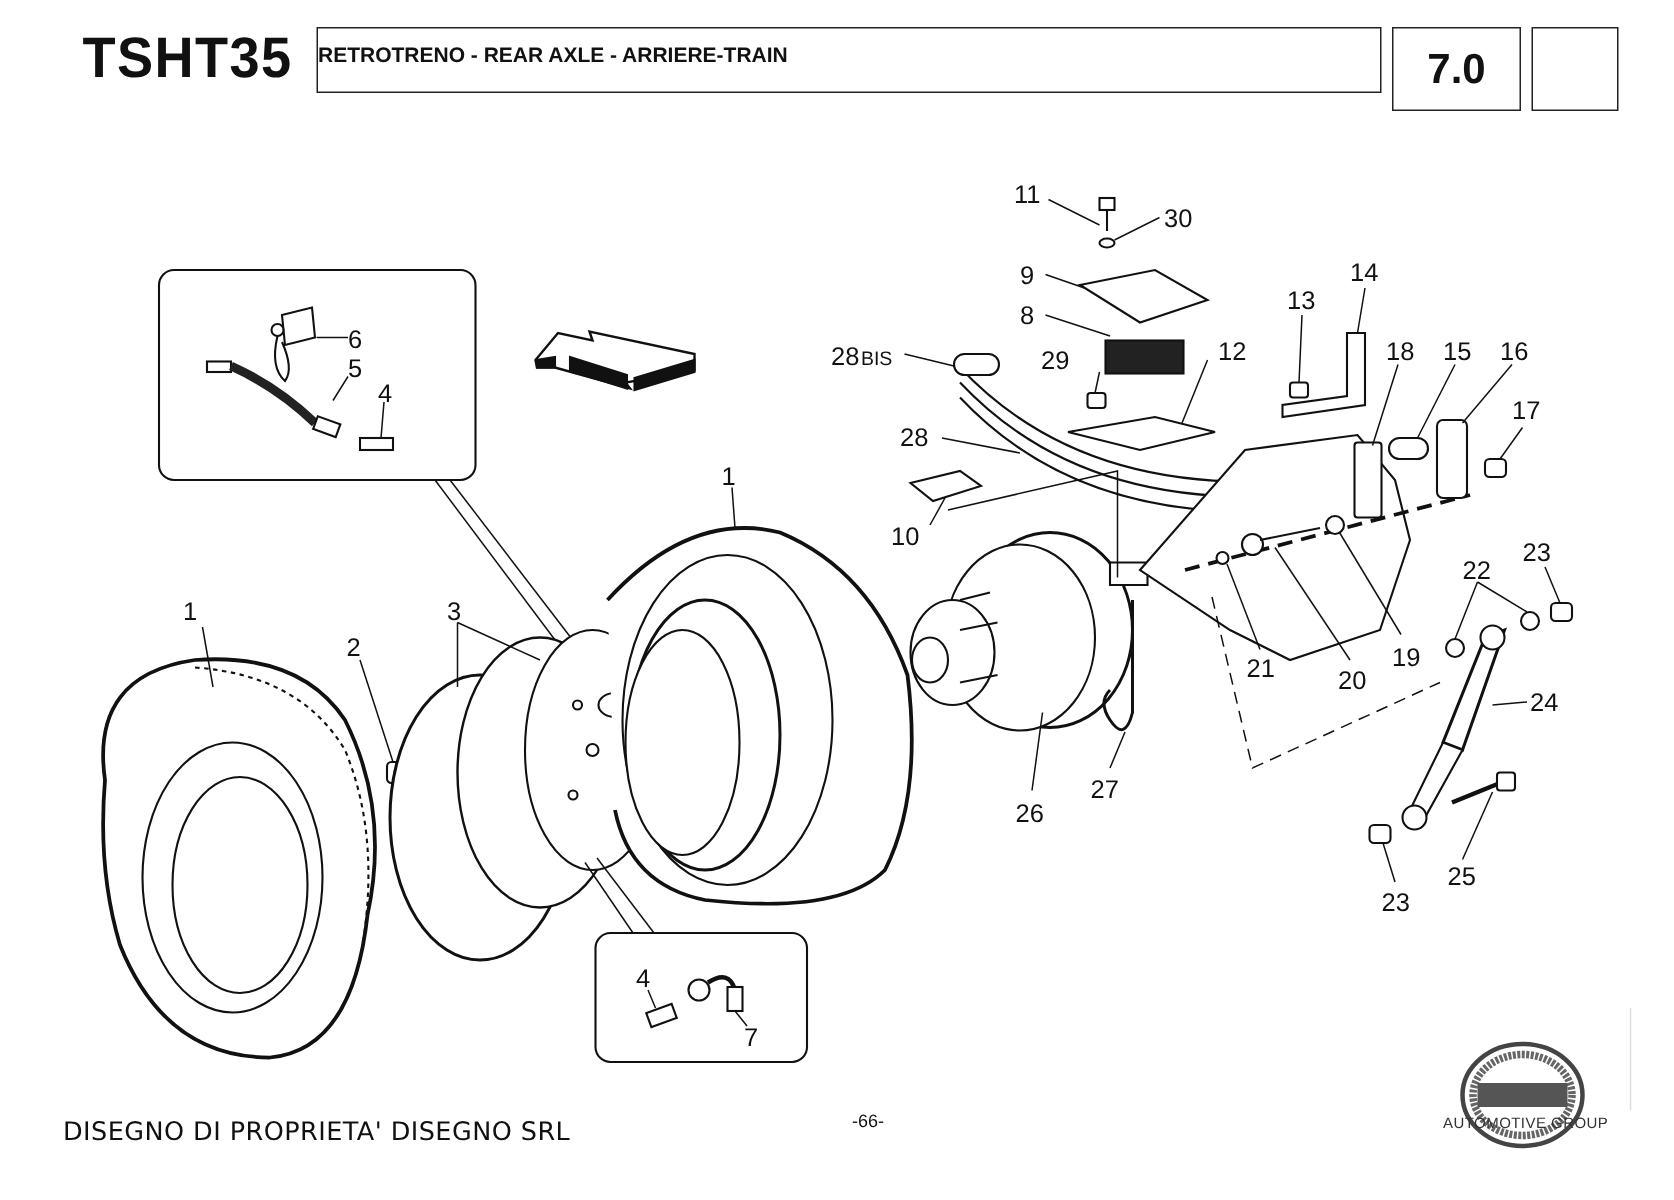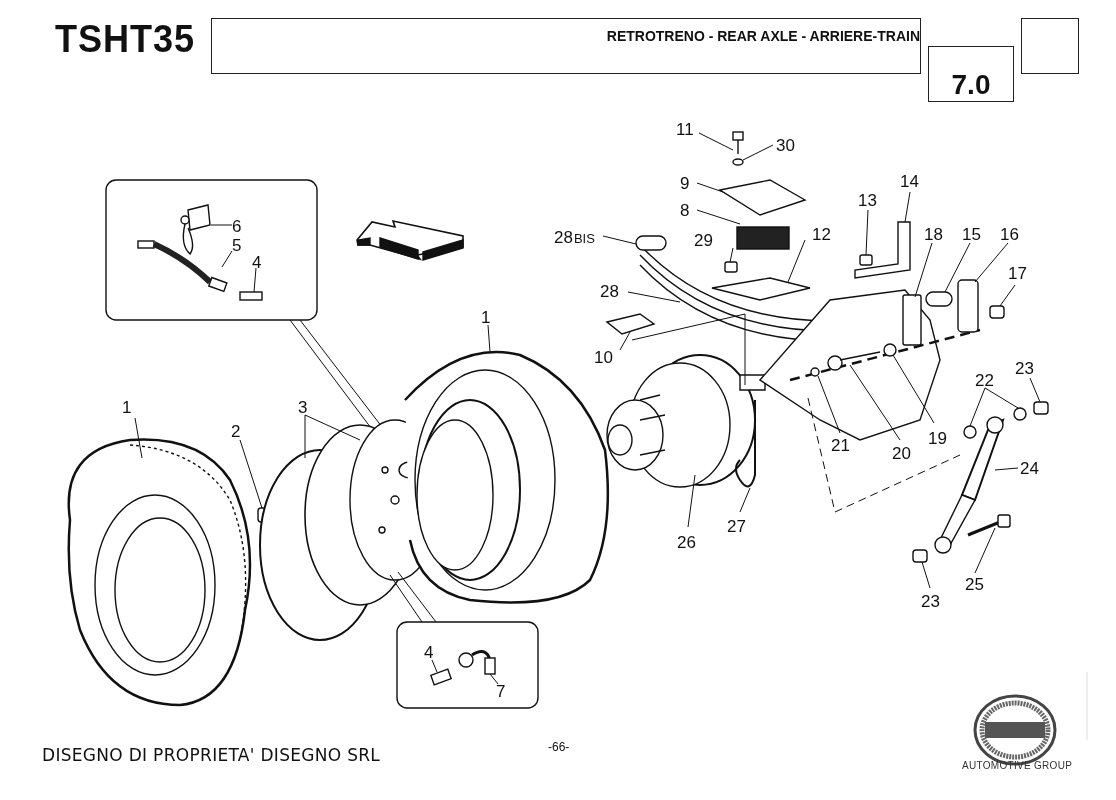--- a/index.html
+++ b/index.html
@@ -1,23 +1,23 @@
 <!DOCTYPE html>
 <html><head>
 <meta charset="utf-8">
 <style>
   html, body { margin:0; padding:0; background:#ffffff; }
   body { width:1116px; height:800px; position:relative; overflow:hidden; font-family:"Liberation Sans", sans-serif; color:#111; }
   .model-code { position:absolute; left:55px; top:18px; font-family:"Liberation Sans", sans-serif; font-weight:bold; font-size:38px; letter-spacing:1px; transform:scaleX(0.95); transform-origin:left top; }
-  .title-box { position:absolute; left:211px; top:18px; width:710px; height:56px; border:1.5px solid #222; box-sizing:border-box; text-align:right; font-size:14px; font-weight:bold; line-height:19px; padding-top:8px; }
-  .section-box { position:absolute; left:928px; top:18px; width:86px; height:56px; border:1.5px solid #222; box-sizing:border-box; display:flex; align-items:flex-end; justify-content:center; font-size:28px; font-weight:bold;margin-top:28px; }
+  .title-box { position:absolute; left:211px; top:18px; width:710px; height:44px; border:1.5px solid #222; box-sizing:border-box; text-align:left; font-size:14px; font-weight:bold; line-height:19px; padding-top:8px; }
+  .section-box { position:absolute; left:928px; top:18px; width:86px; height:56px; border:1.5px solid #222; box-sizing:border-box; display:flex; align-items:center; justify-content:center; font-size:28px; font-weight:bold; }
   .empty-box { position:absolute; left:1021px; top:18px; width:58px; height:56px; border:1.5px solid #222; box-sizing:border-box; }
   .ownership { position:absolute; left:42px; top:745px; font-family:"DejaVu Sans", sans-serif; font-size:17px; letter-spacing:0.3px; }
-  .page-num { position:absolute; left:548px; top:740px; font-size:12px; }
-  .brand-tag { position:absolute; left:962px; top:760px; font-size:10px; color:#333; letter-spacing:0.3px; }
+  .page-num { position:absolute; left:568px; top:740px; font-size:12px; }
+  .brand-tag { position:absolute; left:962px; top:744px; font-size:10px; color:#333; letter-spacing:0.3px; }
   svg.diagram { position:absolute; left:0; top:0; }
   .callout { font-family:"Liberation Sans", sans-serif; font-size:17px; fill:#111; }
   .callout-small { font-size:13px; }
 </style>
 </head>
 <body>
 
 <div class="model-code">TSHT35</div>
 <div class="title-box">
   <div>RETROTRENO - REAR AXLE - ARRIERE-TRAIN</div>

